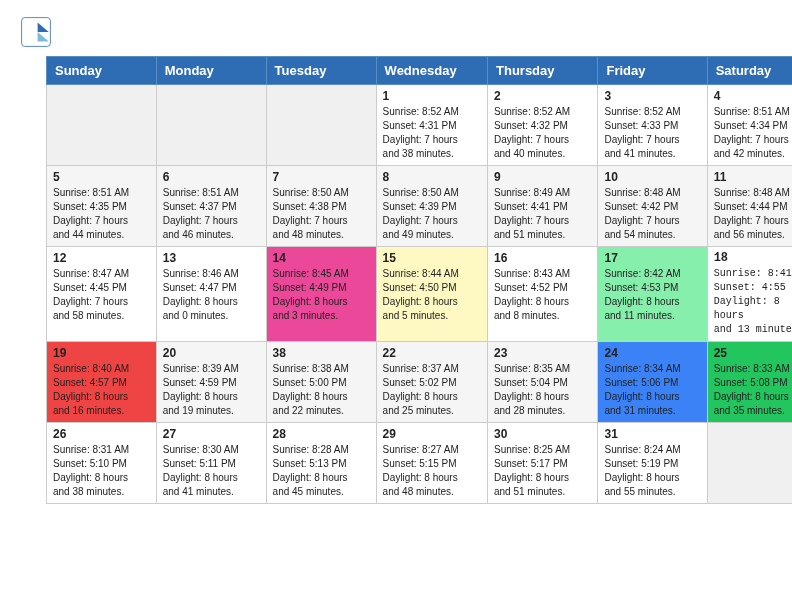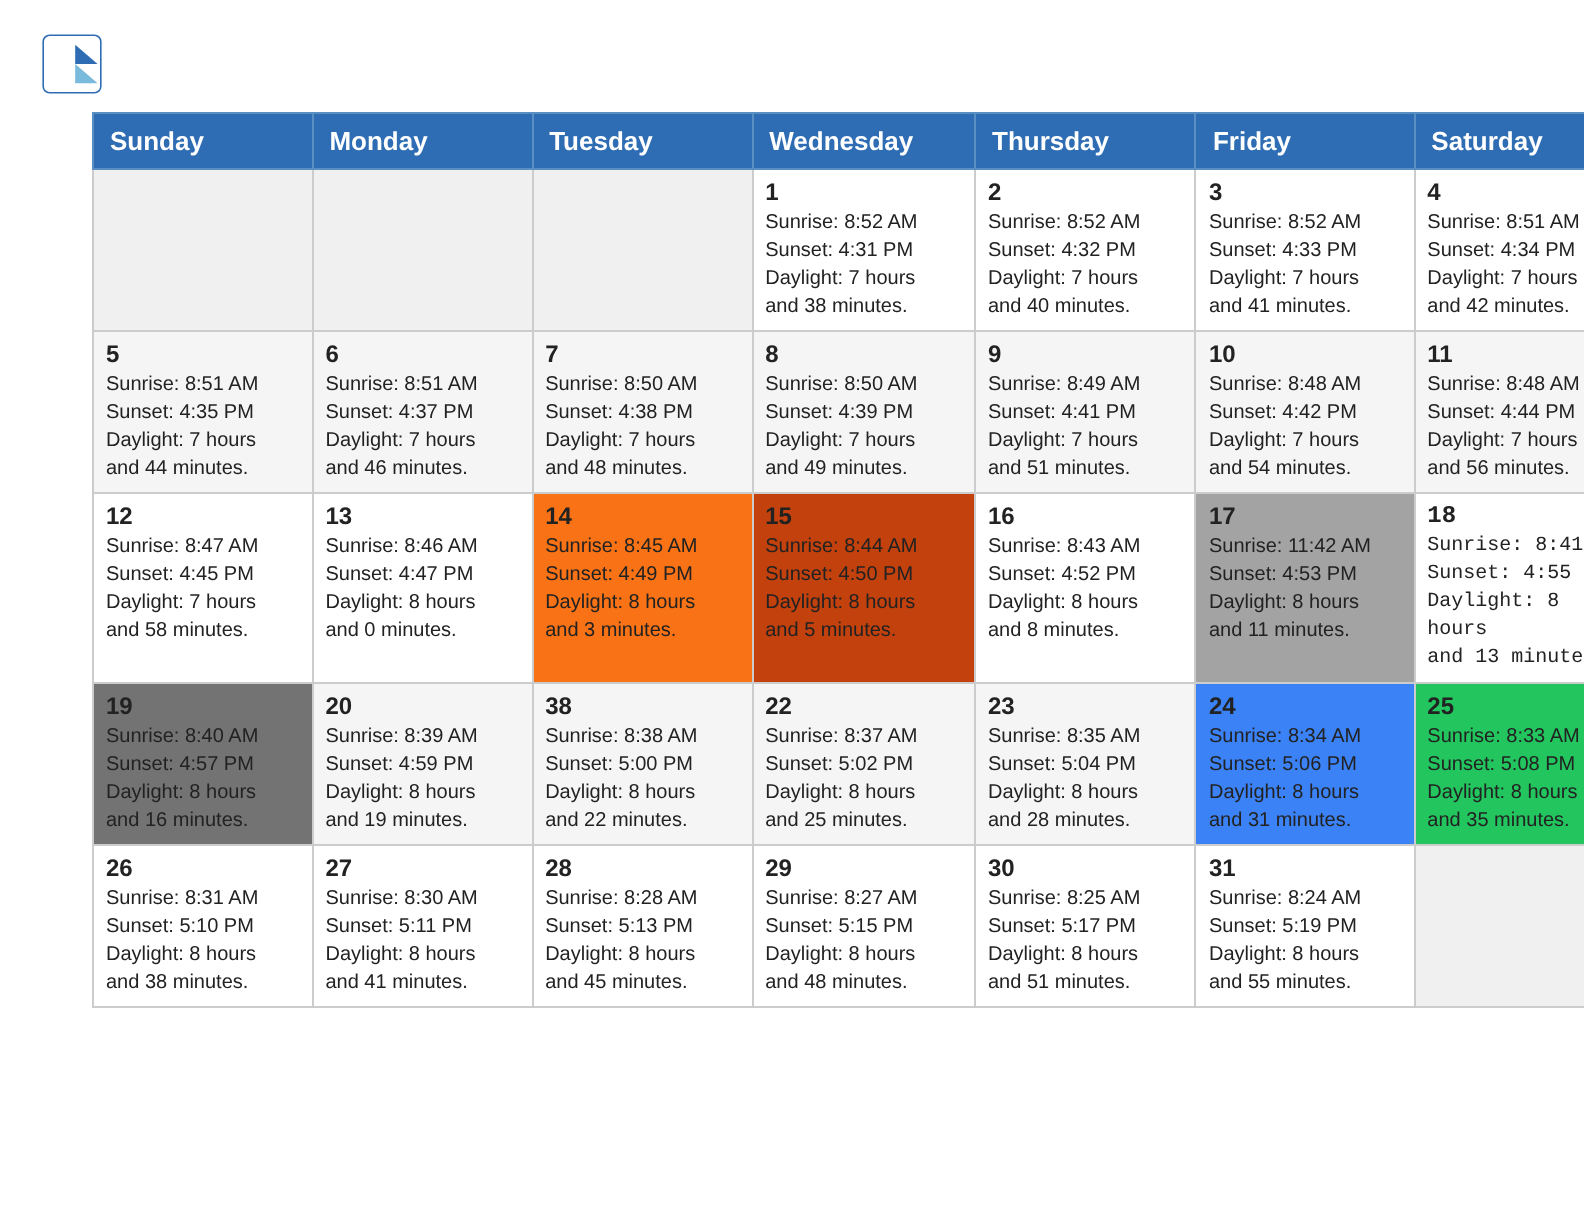--- a/index.html
+++ b/index.html
@@ -227,58 +227,58 @@
 Daylight: 7 hours
 and 58 minutes.</div>
           </td>
           <td style="background: rgb(255, 255, 255);">
             <span class="day-num">13</span>
             <div class="day-info" style="white-space: pre-line;">Sunrise: 8:46 AM
 Sunset: 4:47 PM
 Daylight: 8 hours
 and 0 minutes.</div>
           </td>
-          <td style="background: #f97316;">
+          <td style="background: #ec4899;">
             <span class="day-num">14</span>
             <div class="day-info" style="white-space: pre-line;">Sunrise: 8:45 AM
 Sunset: 4:49 PM
 Daylight: 8 hours
 and 3 minutes.</div>
           </td>
-          <td style="background: #c2410c;">
+          <td style="background: #fef9c3;">
             <span class="day-num">15</span>
             <div class="day-info" style="white-space: pre-line;">Sunrise: 8:44 AM
 Sunset: 4:50 PM
 Daylight: 8 hours
 and 5 minutes.</div>
           </td>
           <td style="background: rgb(255, 255, 255);">
             <span class="day-num">16</span>
             <div class="day-info" style="white-space: pre-line;">Sunrise: 8:43 AM
 Sunset: 4:52 PM
 Daylight: 8 hours
 and 8 minutes.</div>
           </td>
-          <td style="background: #a3a3a3;">
+          <td style="background: #86efac;">
             <span class="day-num">17</span>
-            <div class="day-info" style="white-space: pre-line;">Sunrise: 11:42 AM
+            <div class="day-info" style="white-space: pre-line;">Sunrise: 8:42 AM
 Sunset: 4:53 PM
 Daylight: 8 hours
 and 11 minutes.</div>
           </td>
           <td style="background: rgb(255, 255, 255); font-family: Liberation Mono, monospace;">
             <span class="day-num">18</span>
             <div class="day-info" style="white-space: pre-line;">Sunrise: 8:41 AM
 Sunset: 4:55 PM
 Daylight: 8 hours
 and 13 minutes.</div>
           </td>
         </tr>
         <tr>
-          <td style="background: #737373;">
+          <td style="background: #ef4444;">
             <span class="day-num">19</span>
             <div class="day-info" style="white-space: pre-line;">Sunrise: 8:40 AM
 Sunset: 4:57 PM
 Daylight: 8 hours
 and 16 minutes.</div>
           </td>
           <td style="background: rgb(245, 245, 245);">
             <span class="day-num">20</span>
             <div class="day-info" style="white-space: pre-line;">Sunrise: 8:39 AM
 Sunset: 4:59 PM

